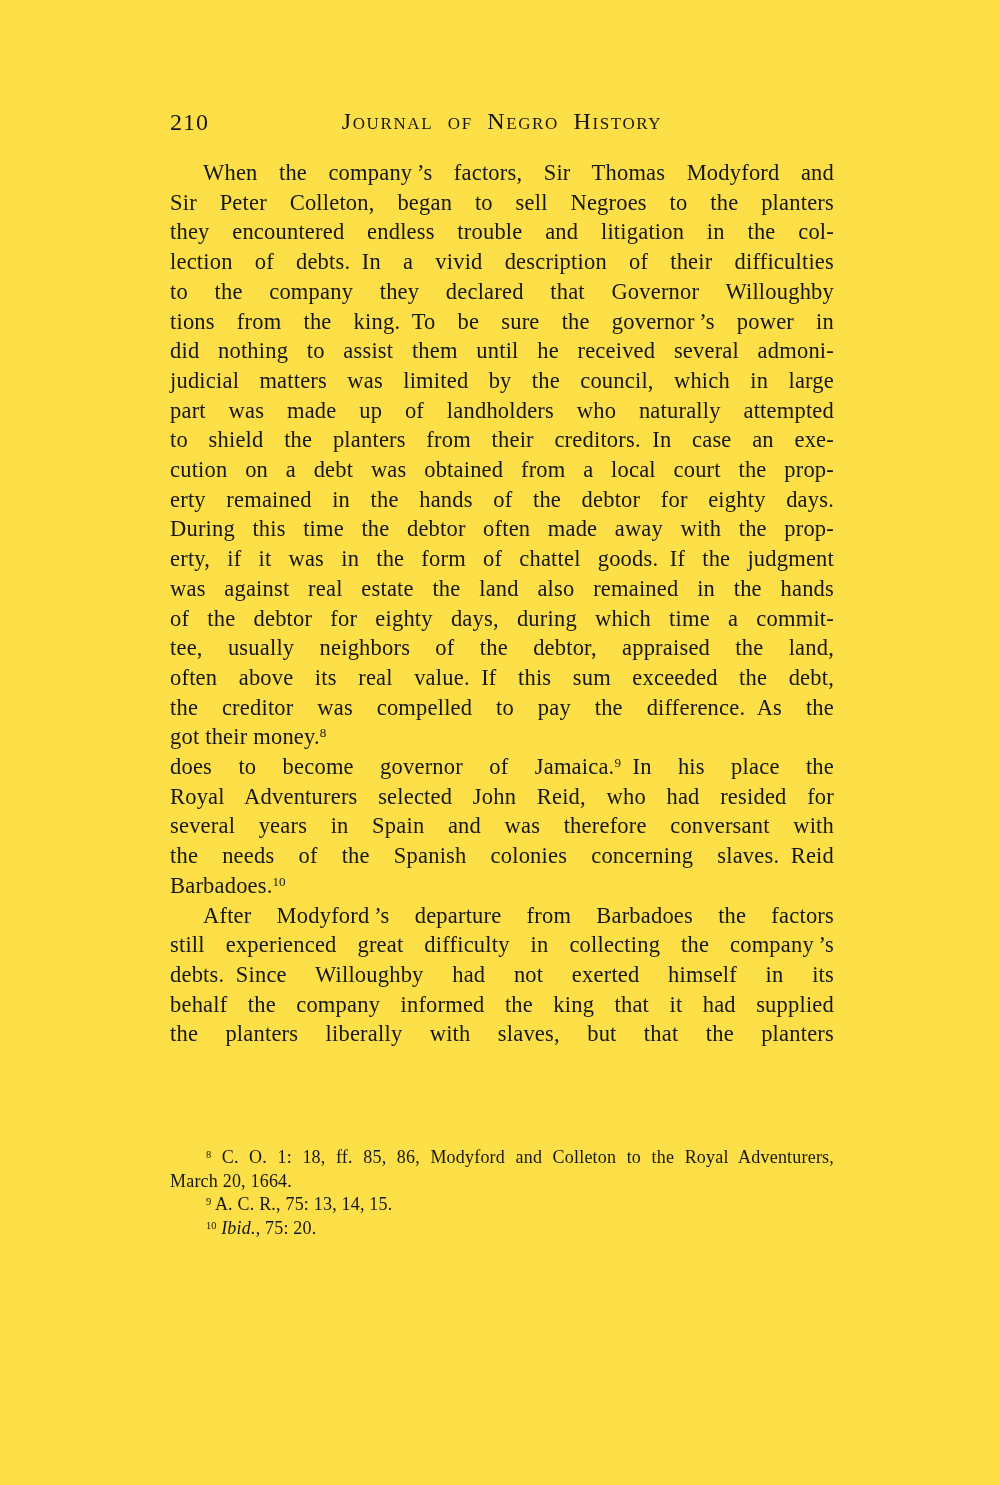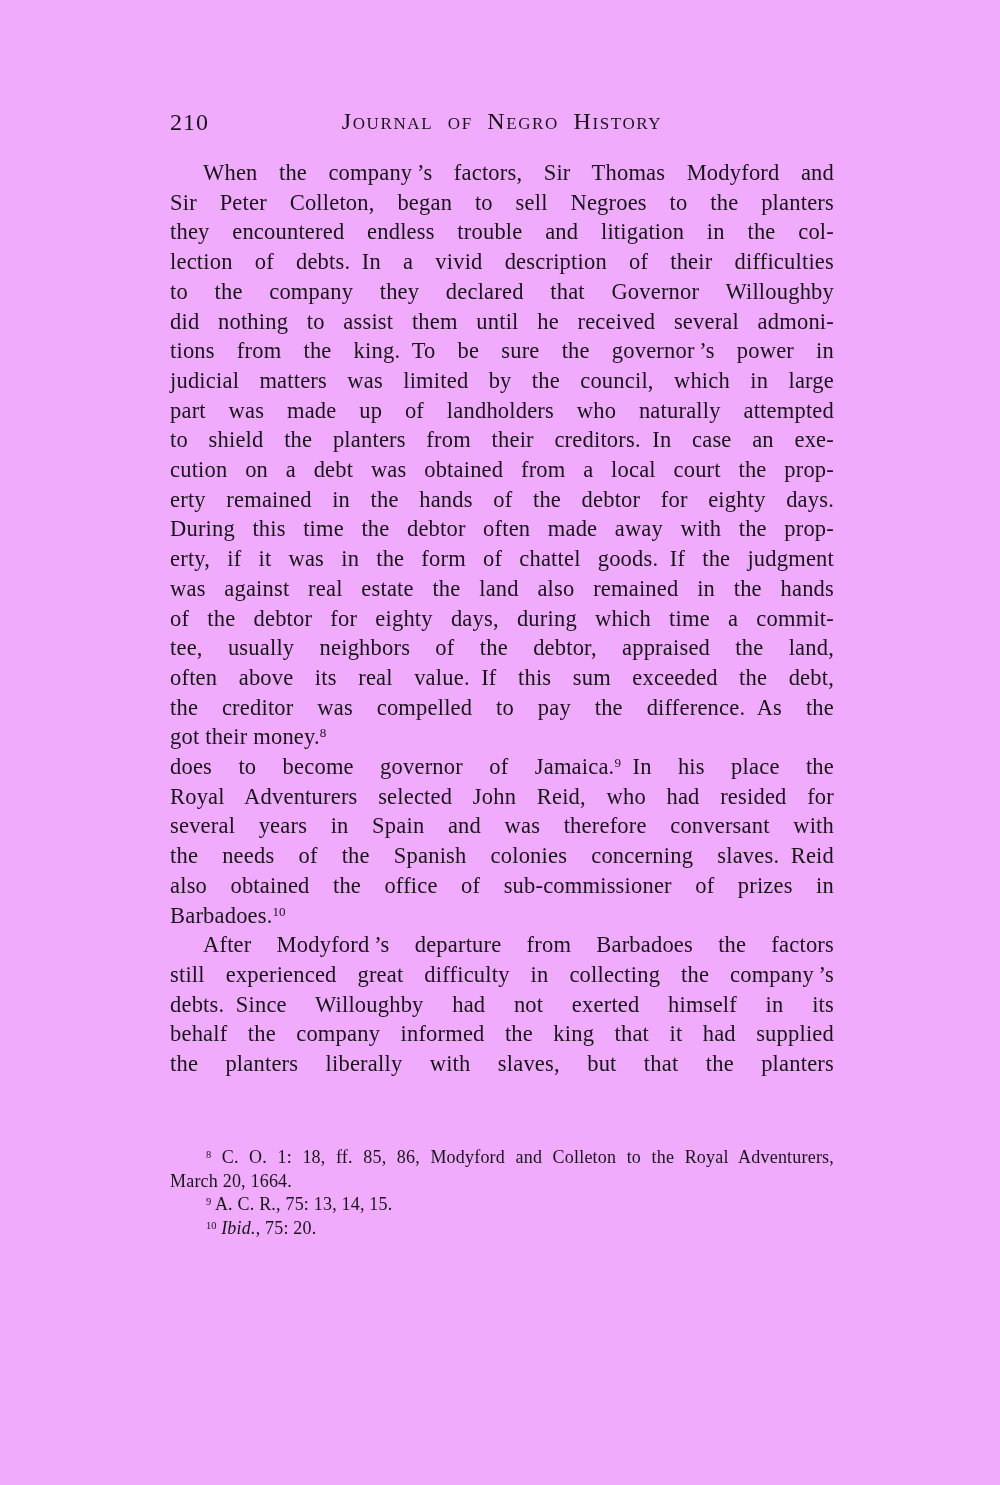--- a/index.html
+++ b/index.html
@@ -4,21 +4,21 @@
 <style>
   html, body {
     margin: 0;
     padding: 0;
     background: #ffffff;
   }
   .sheet {
     position: relative;
     width: 1000px;
     height: 1485px;
-    background: #f0abfc;
+    background: #fde047;
     overflow: hidden;
     font-family: "Liberation Serif", "DejaVu Serif", serif;
     color: #161616;
   }
   .page-header {
     position: absolute;
     top: 106px;
     left: 170px;
     width: 664px;
     height: 34px;
@@ -88,42 +88,41 @@
     <div class="running-title">Journal of Negro History</div>
   </div>
 
   <div class="page-body" id="page-body">
       <div>
         <div class="line indent">When the company ’s factors, Sir Thomas Modyford and</div>
         <div class="line">Sir Peter Colleton, began to sell Negroes to the planters</div>
         <div class="line">they encountered endless trouble and litigation in the col-</div>
         <div class="line">lection of debts. In a vivid description of their difficulties</div>
         <div class="line">to the company they declared that Governor Willoughby</div>
+        <div class="line">tions from the king. To be sure the governor ’s power in</div>
         <div class="line">did nothing to assist them until he received several admoni-</div>
-        <div class="line">tions from the king. To be sure the governor ’s power in</div>
         <div class="line">judicial matters was limited by the council, which in large</div>
         <div class="line">part was made up of landholders who naturally attempted</div>
         <div class="line">to shield the planters from their creditors. In case an exe-</div>
         <div class="line">cution on a debt was obtained from a local court the prop-</div>
         <div class="line">erty remained in the hands of the debtor for eighty days.</div>
         <div class="line">During this time the debtor often made away with the prop-</div>
         <div class="line">erty, if it was in the form of chattel goods. If the judgment</div>
         <div class="line">was against real estate the land also remained in the hands</div>
         <div class="line">of the debtor for eighty days, during which time a commit-</div>
         <div class="line">tee, usually neighbors of the debtor, appraised the land,</div>
         <div class="line">often above its real value. If this sum exceeded the debt,</div>
         <div class="line">the creditor was compelled to pay the difference. As the</div>
         <div class="line flush">got their money.<sup>8</sup></div>
       </div>
       <div>
         <div class="line">does to become governor of Jamaica.<sup>9</sup> In his place the</div>
         <div class="line">Royal Adventurers selected John Reid, who had resided for</div>
         <div class="line">several years in Spain and was therefore conversant with</div>
         <div class="line">the needs of the Spanish colonies concerning slaves. Reid</div>
-        <div class="line">also obtained the office of sub-commissioner of prizes in</div>
         <div class="line flush">Barbadoes.<sup>10</sup></div>
       </div>
       <div>
         <div class="line indent">After Modyford ’s departure from Barbadoes the factors</div>
         <div class="line">still experienced great difficulty in collecting the company ’s</div>
         <div class="line">debts. Since Willoughby had not exerted himself in its</div>
         <div class="line">behalf the company informed the king that it had supplied</div>
         <div class="line">the planters liberally with slaves, but that the planters</div>
       </div>
     </div>

